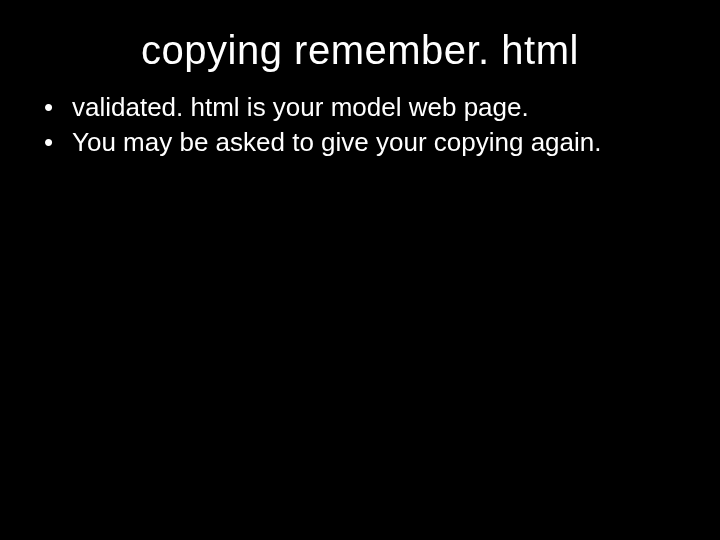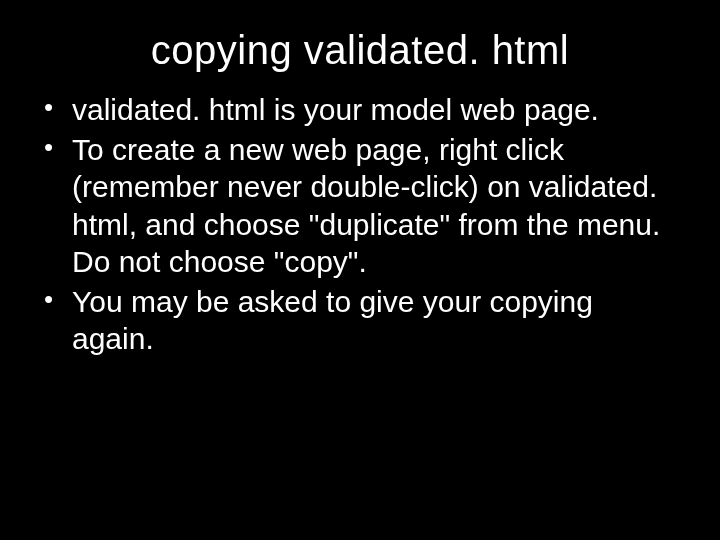--- a/index.html
+++ b/index.html
@@ -25,36 +25,35 @@
     margin: 8px 0 18px 0;
     letter-spacing: 0.5px;
   }
   ul.bullets {
     list-style: none;
     margin: 0;
     padding: 0;
   }
   ul.bullets li {
     position: relative;
-    font-size: 30px;
+    font-size: 26px;
     line-height: 1.25;
     padding-left: 32px;
     margin: 0 0 2px 0;
   }
   ul.bullets li::before {
     content: "•";
     position: absolute;
     left: 4px;
     top: 0;
     font-size: 26px;
   }
 </style>
 </head>
 <body>
 
 <div class="slide">
-  <div class="title">copying validated. html</div>
+  <div class="title">copying remember. html</div>
   <ul class="bullets">
     <li>validated. html is your model web page.</li>
-    <li>To create a new web page, right click (remember never double-click) on validated. html, and choose "duplicate" from the menu. Do not choose "copy".</li>
     <li>You may be asked to give your copying again.</li>
   </ul>
 </div>
 
 </body></html>

